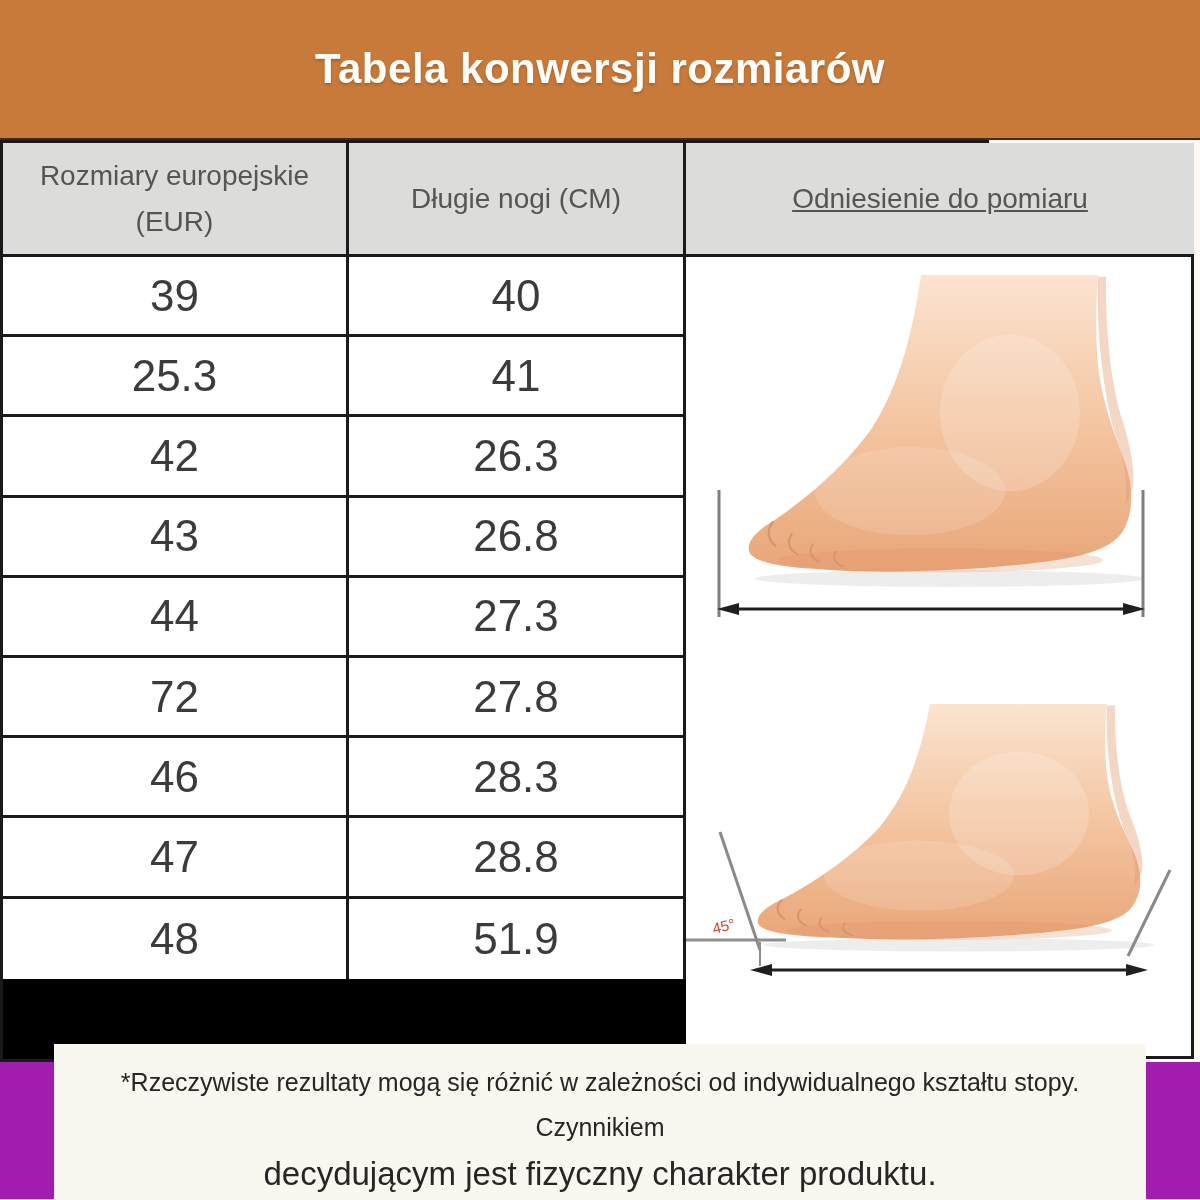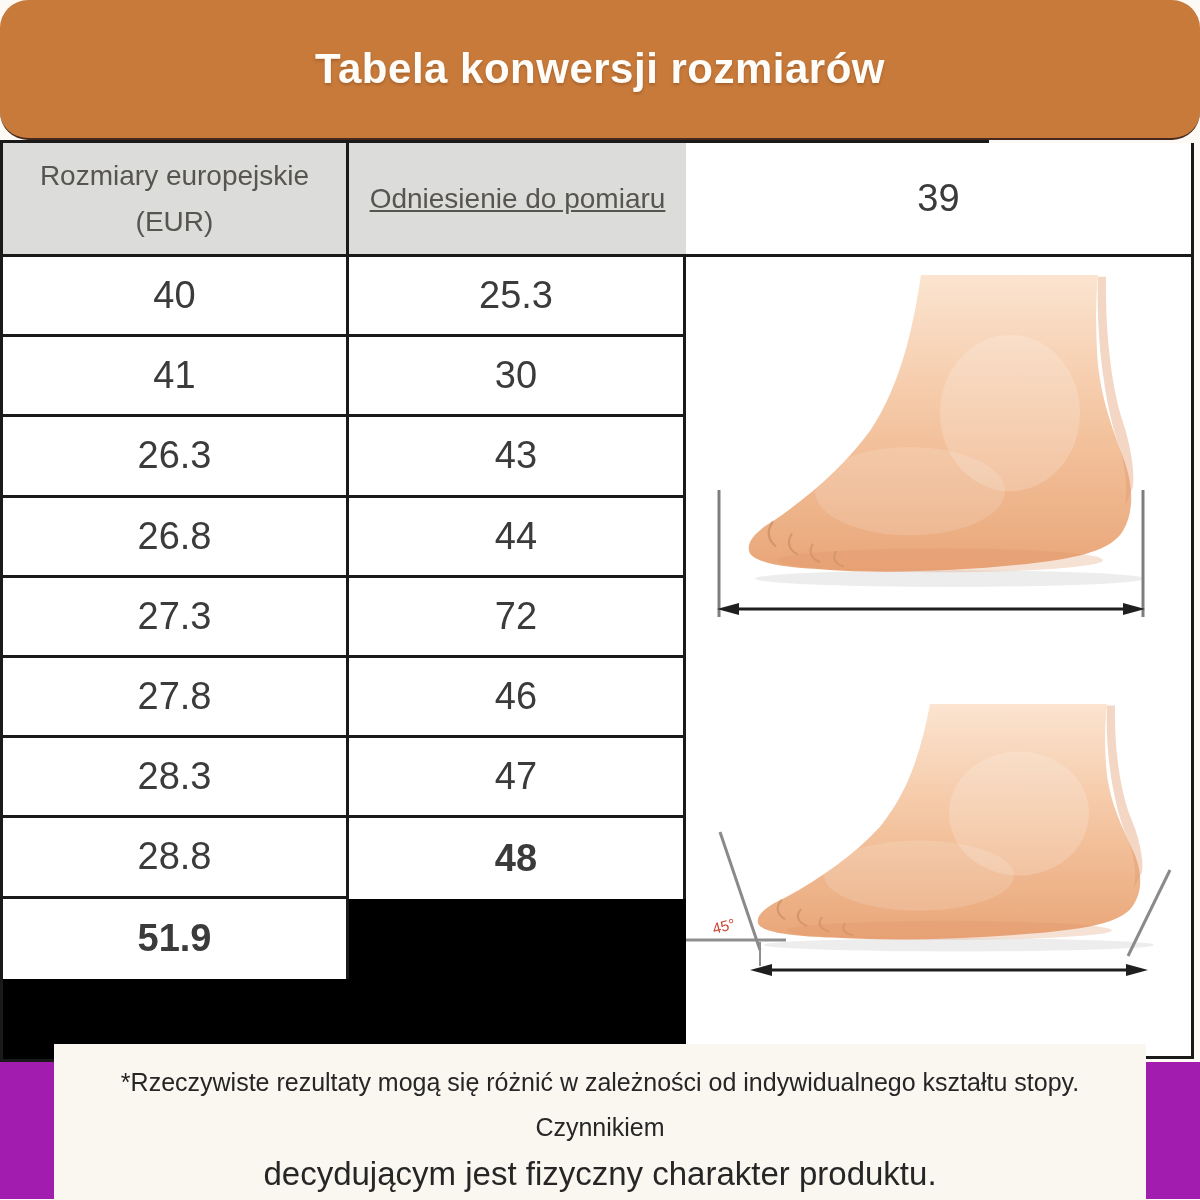--- a/index.html
+++ b/index.html
@@ -1,36 +1,36 @@
 <!DOCTYPE html>
 <html><head>
 <meta charset="utf-8">
 <style>
   * { margin:0; padding:0; box-sizing:border-box; }
   html,body { width:1200px; height:1200px; overflow:hidden;
               font-family:"Liberation Sans", sans-serif; background:#fdfaf6; }
 
   
   .banner { height:140px; background:#c87a3a; border-bottom:2px solid #46281c;
-            display:flex; align-items:center; justify-content:center;border-radius:28px; }
+            display:flex; align-items:center; justify-content:center; }
   .banner h1 { color:#fffdf9; font-size:42px; font-weight:700; letter-spacing:.5px;
                text-shadow:0 2px 3px rgba(80,40,10,.28); }
 
   
   .size-table { width:989px; display:grid;
                 grid-template-columns:346px 337px 1fr;
                 grid-template-rows:114px repeat(10, 80.2px);
                 border:3px solid #1a1a1a; background:#000000; }
   .cell { border-right:3px solid #1a1a1a; border-bottom:3px solid #1a1a1a; }
   .noright { border-right:none;text-decoration:underline; }
-  .nobottom { border-bottom:none;font-weight:bold; }
+  .nobottom { border-bottom:none; }
   .th { background:#dcdcdb; color:#575550; font-size:28px; line-height:1.62;
         display:flex; flex-direction:column; align-items:center; justify-content:center;
         text-align:center; }
-  .td { background:#fff; color:#3b3b3b; font-size:38px;
+  .td { background:#fff; color:#3b3b3b; font-size:44px;
         display:flex; align-items:center; justify-content:center; }
 
   .image-cell { grid-column:3; grid-row:2 / span 10; background:#fff;
                 display:flex; flex-direction:column; align-items:center;
                 justify-content:space-between; padding:8px 0 14px; }
   .image-cell svg { display:block; }
 
   
   .footer { height:137px; background:#a21caf; display:flex;
             align-items:center; justify-content:center; }
@@ -74,20 +74,23 @@
   <header class="banner">
     <h1>Tabela konwersji rozmiarów</h1>
   </header>
 
   <div class="size-table">
 
     <div class="cell th">
       <span>Rozmiary europejskie</span>
       <span>(EUR)</span>
     </div>
+    <div class="cell th">
+      <span>Długie nogi (CM)</span>
+    </div>
     <div class="cell th noright">
       <span>Odniesienie do pomiaru</span>
     </div>
 
     <div class="cell image-cell">
 
       <svg width="472" height="372" viewBox="0 0 472 372">
         <use href="#foot-shape" transform="translate(22,10) scale(1,0.92)"></use>
         <line x1="16" y1="225" x2="16" y2="352" stroke="#7e7e7e" stroke-width="3"></line>
         <line x1="440" y1="225" x2="440" y2="352" stroke="#7e7e7e" stroke-width="3"></line>
@@ -106,21 +109,21 @@
         <line x1="78" y1="306" x2="448" y2="306" stroke="#1f1f1f" stroke-width="3"></line>
         <polygon points="64,306 86,300 86,312" fill="#1f1f1f"></polygon>
         <polygon points="462,306 440,300 440,312" fill="#1f1f1f"></polygon>
       </svg>
     </div>
 
     <div class="cell td">39</div>
     <div class="cell td">40</div>
     <div class="cell td">25.3</div>
     <div class="cell td">41</div>
-    <div class="cell td">30</div>
+    <div class="cell td">42</div>
     <div class="cell td">26.3</div>
     <div class="cell td">43</div>
     <div class="cell td">26.8</div>
     <div class="cell td">44</div>
     <div class="cell td">27.3</div>
     <div class="cell td">72</div>
     <div class="cell td">27.8</div>
     <div class="cell td">46</div>
     <div class="cell td">28.3</div>
     <div class="cell td">47</div>

